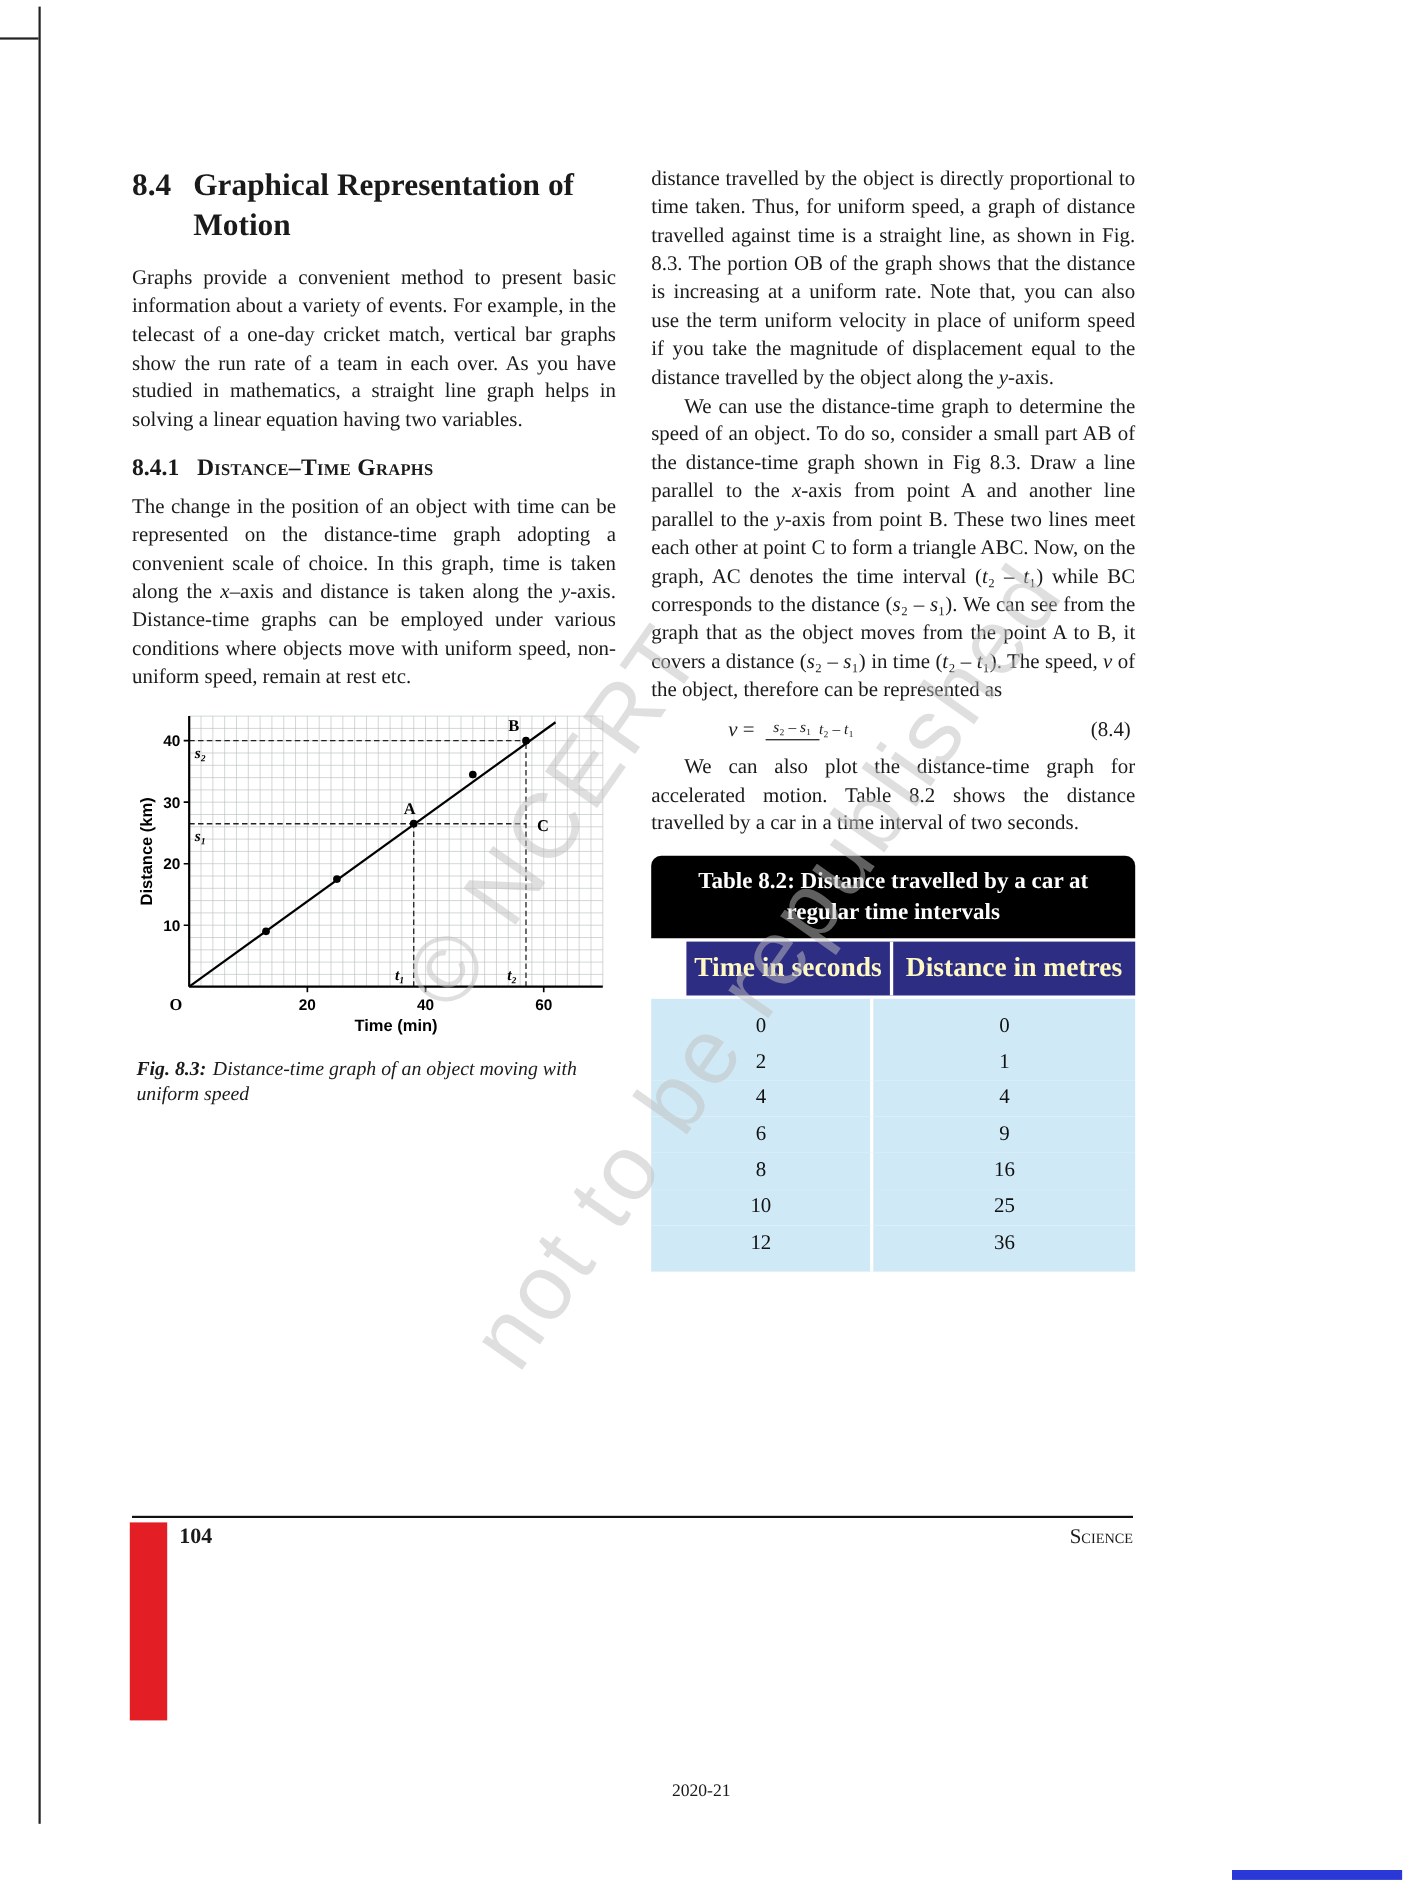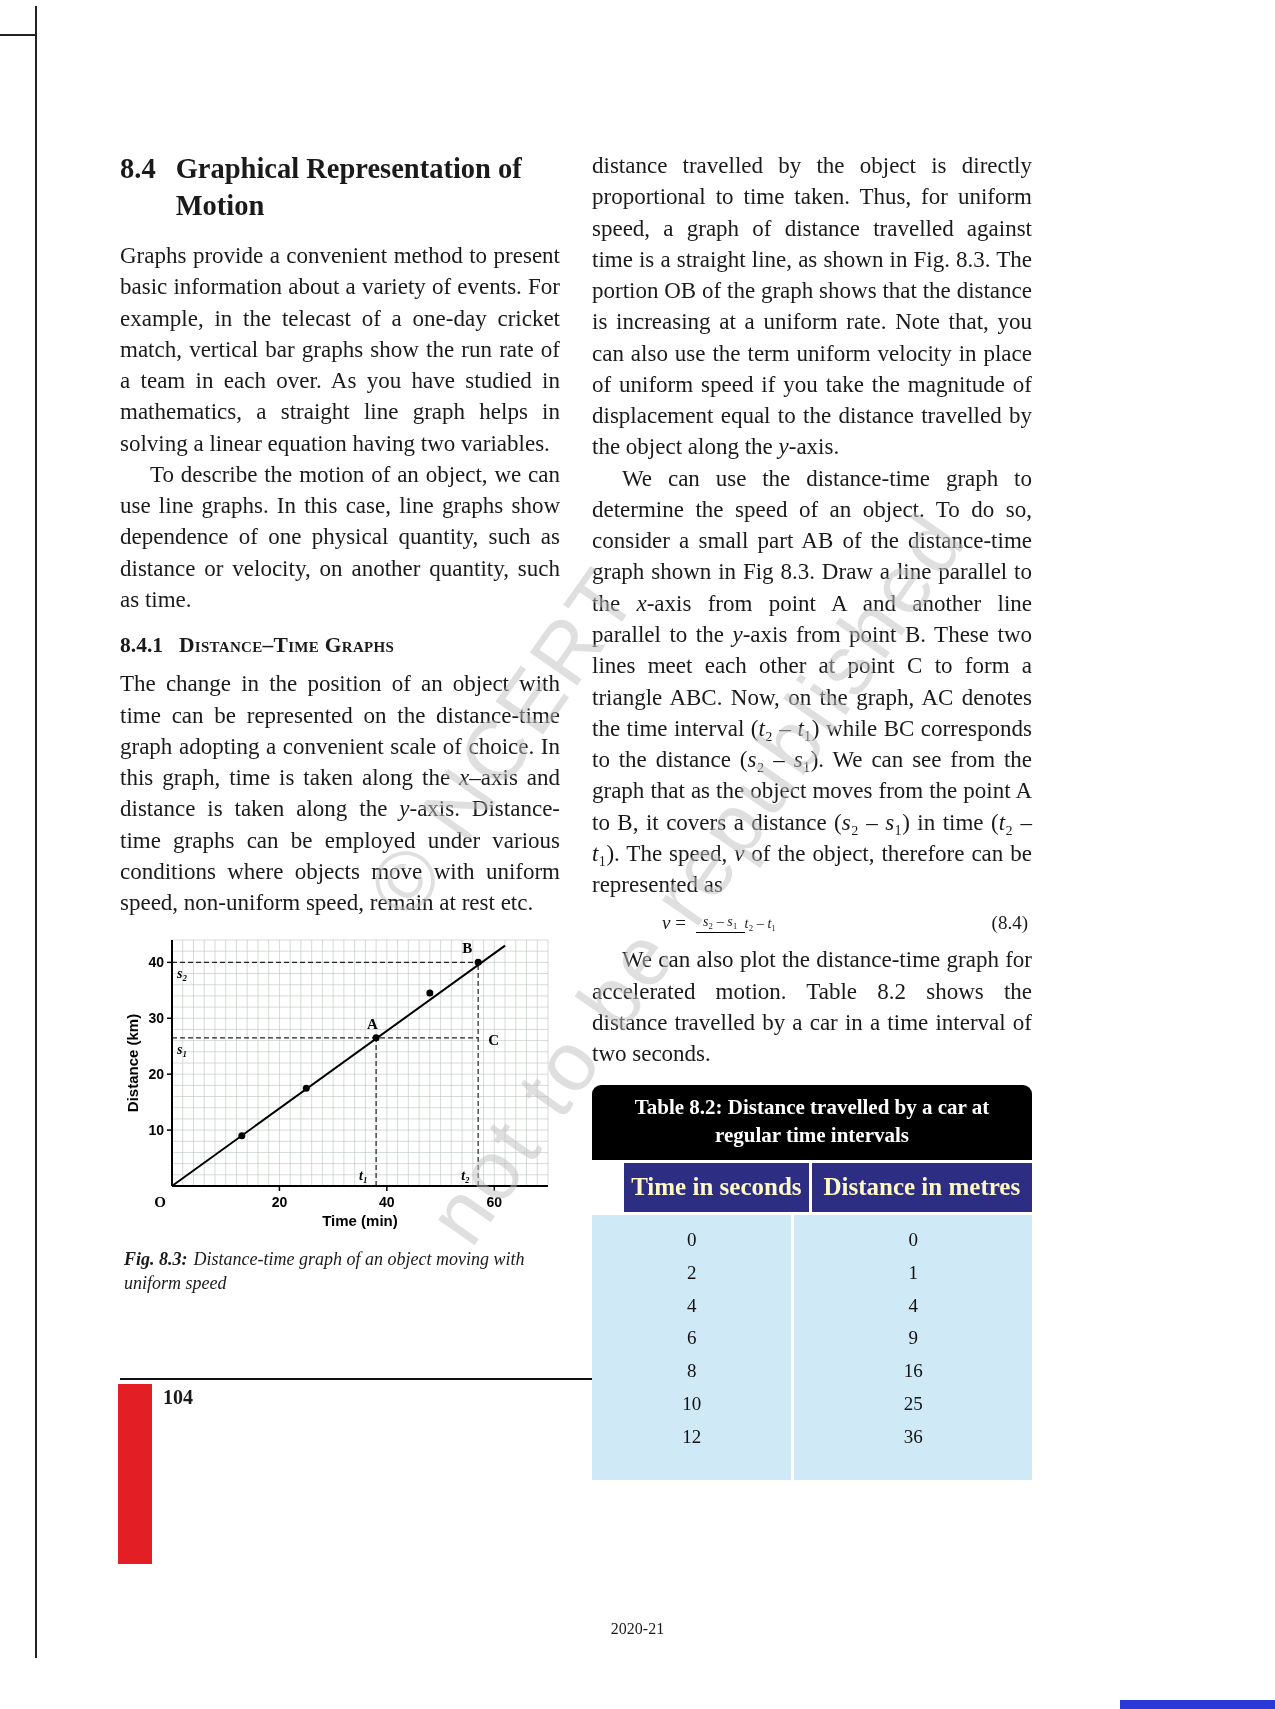--- a/index.html
+++ b/index.html
@@ -8,21 +8,21 @@
     width:1275px; height:1709px; position:relative; margin:0 auto;
     background:#ffffff; font-family:"Liberation Serif", serif; color:#1a1a1a;
     overflow:hidden;
   }
   .left-rule { position:absolute; left:35px; top:6px; width:1.5px; height:1652px; background:#222; }
   .crop-h   { position:absolute; left:0; top:34px; width:35px; height:1.5px; background:#222; }
 
   .content { position:absolute; left:120px; top:150px; width:912px; display:flex; gap:32px; z-index:1; }
   .col { width:440px; }
 
-  p.just { text-align:justify; font-size:23px; line-height:1.36; }
+  p.just { text-align:justify; font-size:19px; line-height:1.36; }
   .ind { text-indent:30px; }
   .p4 { margin-top:26px; }
 
   h1 { display:flex; gap:20px; font-size:28.5px; line-height:1.3; font-weight:bold; margin-bottom:16px; }
   .h-title { width:368px; }
 
   h2 { display:flex; gap:16px; align-items:baseline; font-size:21.5px; font-weight:bold; margin:18px 0 10px; }
   .sc { font-variant:small-caps; letter-spacing:0.3px; }
 
   figure { margin:14px 0 0 4px; }
@@ -44,21 +44,21 @@
   .t-head { display:flex; background:#2d2e83; color:#fef9c3; font-weight:bold; font-size:25px; margin-top:3px;margin-left:32px; }
   .t-head > div { padding:10px 2px 11px; text-align:center; }
   .t-col-left  { width:46%; border-right:3px solid #fff; }
   .t-col-right { width:54%; }
   .t-body { margin-top:3px; font-size:19px; color:#111; }
   .t-row { display:flex; }
   .t-row .t-cell { padding:5px 0 5px; text-align:center; background:#cfe9f6; line-height:1.2; }
   .t-row .c0 { width:46%; border-right:3px solid #fff; }
   .t-row .c1 { width:54%; }
   .t-row:first-child .t-cell { padding-top:14px; }
-  .t-row:last-child  .t-cell { padding-bottom:31px; }
+  .t-row:last-child  .t-cell { padding-bottom:15px; }
 
   .watermark {
     position:absolute; left:40px; top:310px; width:1120px; height:1000px;
     display:flex; flex-direction:column; align-items:center; justify-content:center; gap:140px;
     transform:rotate(-55deg); z-index:3; pointer-events:none;
     color:#c0c0c0; opacity:0.5; font-size:84px; letter-spacing:4px; white-space:nowrap;
     font-family:"Liberation Sans", sans-serif;
   }
 
   .foot-rule { position:absolute; left:120px; top:1378px; width:910px; height:1.6px; background:#111; }
@@ -76,21 +76,20 @@
   <div class="crop-h"></div>
 
   <div class="content">
 
     <div class="col">
       <h1>
         <span class="h-num">8.4</span>
         <span class="h-title">Graphical Representation of Motion</span>
       </h1>
       <p class="just">Graphs provide a convenient method to present basic information about a variety of events. For example, in the telecast of a one-day cricket match, vertical bar graphs show the run rate of a team in each over. As you have studied in mathematics, a straight line graph helps in solving a linear equation having two variables.</p>
-      <p class="just ind">To describe the motion of an object, we can use line graphs. In this case, line graphs show dependence of one physical quantity, such as distance or velocity, on another quantity, such as time.</p>
       <h2>
         <span>8.4.1</span>
         <span class="sc">Distance–Time Graphs</span>
       </h2>
       <p class="just">The change in the position of an object with time can be represented on the distance-time graph adopting a convenient scale of choice. In this graph, time is taken along the <i>x</i>–axis and distance is taken along the <i>y</i>-axis. Distance-time graphs can be employed under various conditions where objects move with uniform speed, non-uniform speed, remain at rest etc.</p>
 
       <figure>
         <svg id="fig-graph" width="430" height="300">
             <line x1="48" y1="8" x2="48" y2="254" stroke="#b9c4bb" stroke-width="0.6"></line>
             <line x1="58.74285714285714" y1="8" x2="58.74285714285714" y2="254" stroke="#b9c4bb" stroke-width="0.6"></line>

